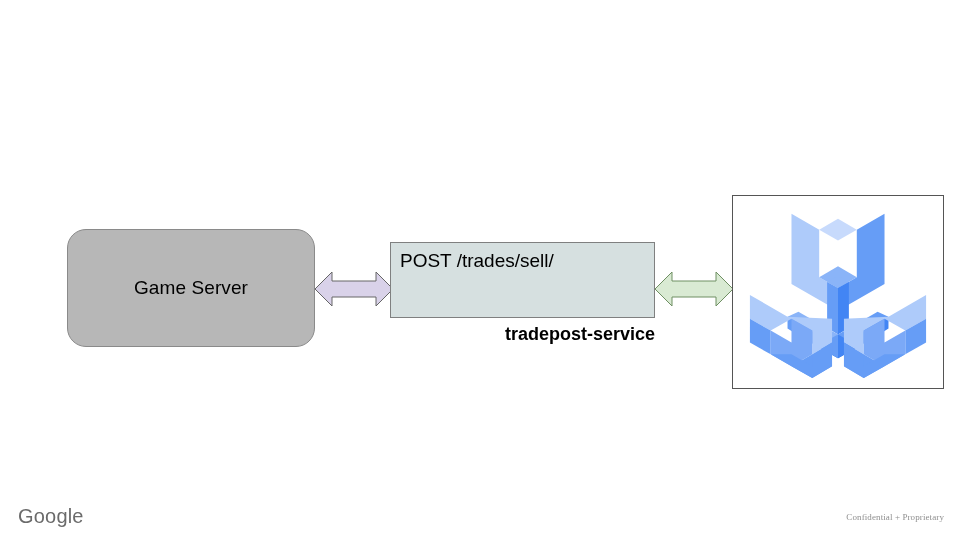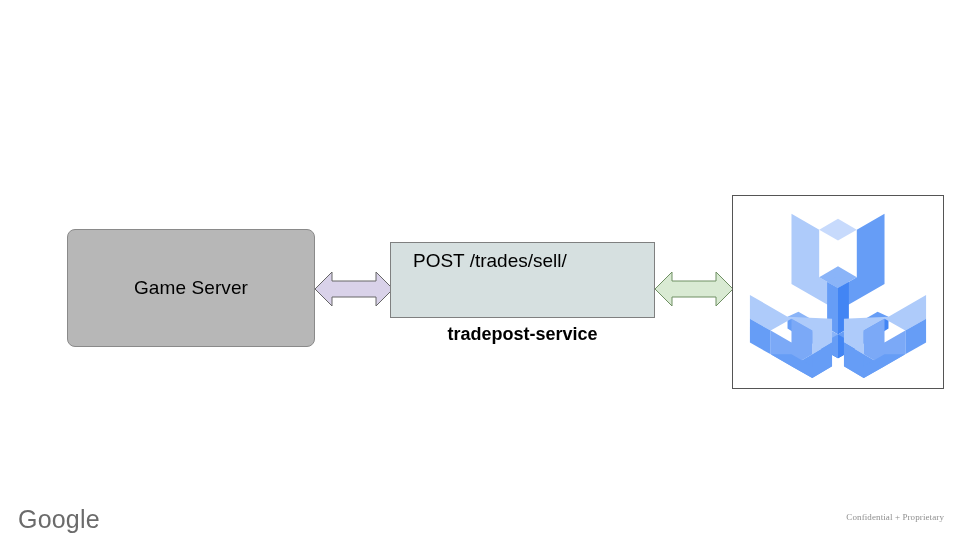--- a/index.html
+++ b/index.html
@@ -18,21 +18,21 @@
 
   
   .gameserver-box {
     position: absolute;
     left: 67px;
     top: 229px;
     width: 248px;
     height: 118px;
     background: #b7b7b7;
     border: 1px solid #8a8a8a;
-    border-radius: 8px;
+    border-radius: 19px;
     box-sizing: border-box;
     display: flex;
     align-items: center;
     justify-content: center;
   }
   .gameserver-label {
     font-size: 19px;
     color: #000000;
     letter-spacing: 0.1px;
   }
@@ -49,34 +49,34 @@
   
   .service-box {
     position: absolute;
     left: 390px;
     top: 242px;
     width: 265px;
     height: 76px;
     background: #d6e0e0;
     border: 1px solid #7f8080;
     box-sizing: border-box;
-    padding: 6px 0 0 22px;
+    padding: 6px 0 0 9px;
   }
   .service-line {
     font-size: 19px;
     line-height: 23px;
     color: #000000;
     white-space: nowrap;
   }
   .service-caption {
     position: absolute;
     left: 390px;
     top: 324px;
     width: 265px;
-    text-align: center;
+    text-align: right;
     font-size: 18px;
     font-weight: bold;
     color: #000000;
   }
 
   
   .arrow-green {
     position: absolute;
     left: 655px;
     top: 270px;
@@ -99,21 +99,21 @@
     display: block;
     width: 100%;
     height: 100%;
   }
 
   
   .footer-google {
     position: absolute;
     left: 18px;
     top: 505px;
-    font-size: 25px;
+    font-size: 20px;
     color: #6b6b6b;
     letter-spacing: 0.2px;
   }
   .footer-confidential {
     position: absolute;
     right: 16px;
     top: 512px;
     font-size: 9px;
     color: #8f8f8f;
     letter-spacing: 0.1px;

